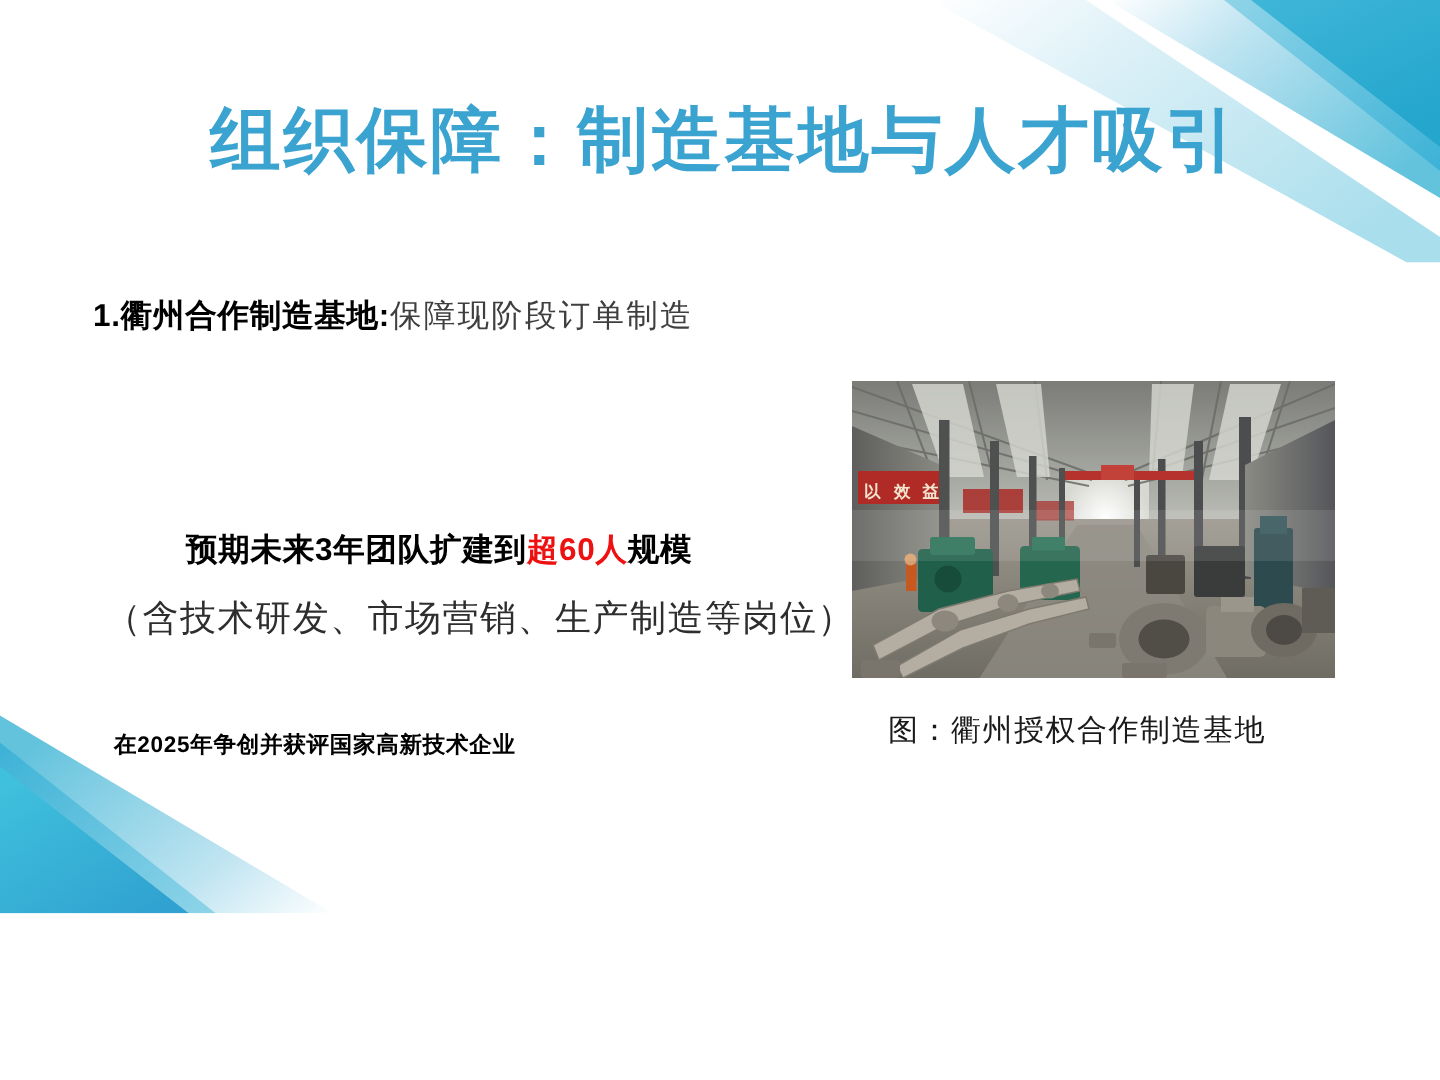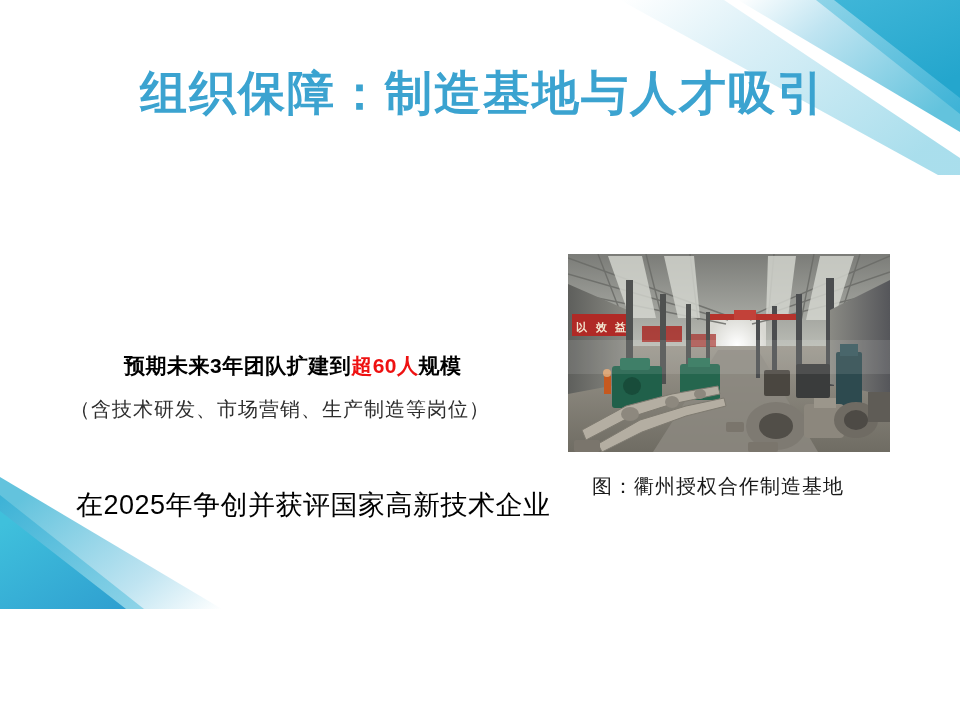--- a/index.html
+++ b/index.html
@@ -80,30 +80,30 @@
     left: 86px;
     top: 352px;
     font-size: 21px;
     font-weight: bold;
     letter-spacing: 0.5px;
     margin-left: 38px;
   }
   #point-2-sub2 {
     left: 70px;
     top: 396px;
-    font-size: 20px;
+    font-size: 24px;
     font-weight: normal;
     letter-spacing: 1px;
     color: #2e2e2e;
   }
   #point-3 {
     left: 76px;
     top: 487px;
-    font-size: 27px;
-    font-weight: normal;
+    font-size: 15px;
+    font-weight: bold;
     letter-spacing: 0.5px;
   }
   .accent-red {
     color: #ee1111;
   }
 
   
   #photo-frame {
     position: absolute;
     left: 568px;
@@ -169,20 +169,23 @@
         <stop offset="100%" stop-color="#3cb2d6"></stop>
       </linearGradient>
     </defs>
     <polygon points="0,43 0,175 222,175" fill="url(#gradLightBL)"></polygon>
     <polygon points="0,61 0,175 144,175" fill="url(#gradMidBL)"></polygon>
     <polygon points="0,77 0,175 126,175" fill="url(#gradDarkBL)"></polygon>
   </svg>
 
   <div id="title">组织保障：制造基地与人才吸引</div>
 
+  <div class="line" id="point-1">
+    <span class="strong">1.衢州合作制造基地:</span><span class="normal">保障现阶段订单制造</span>
+  </div>
 
 
   <div class="line" id="point-2-sub1">
     <span>预期未来3年团队扩建到</span><span class="accent-red">超60人</span><span>规模</span>
   </div>
 
   <div class="line" id="point-2-sub2">（含技术研发、市场营销、生产制造等岗位）</div>
 
   <div class="line" id="point-3">在2025年争创并获评国家高新技术企业</div>
 

